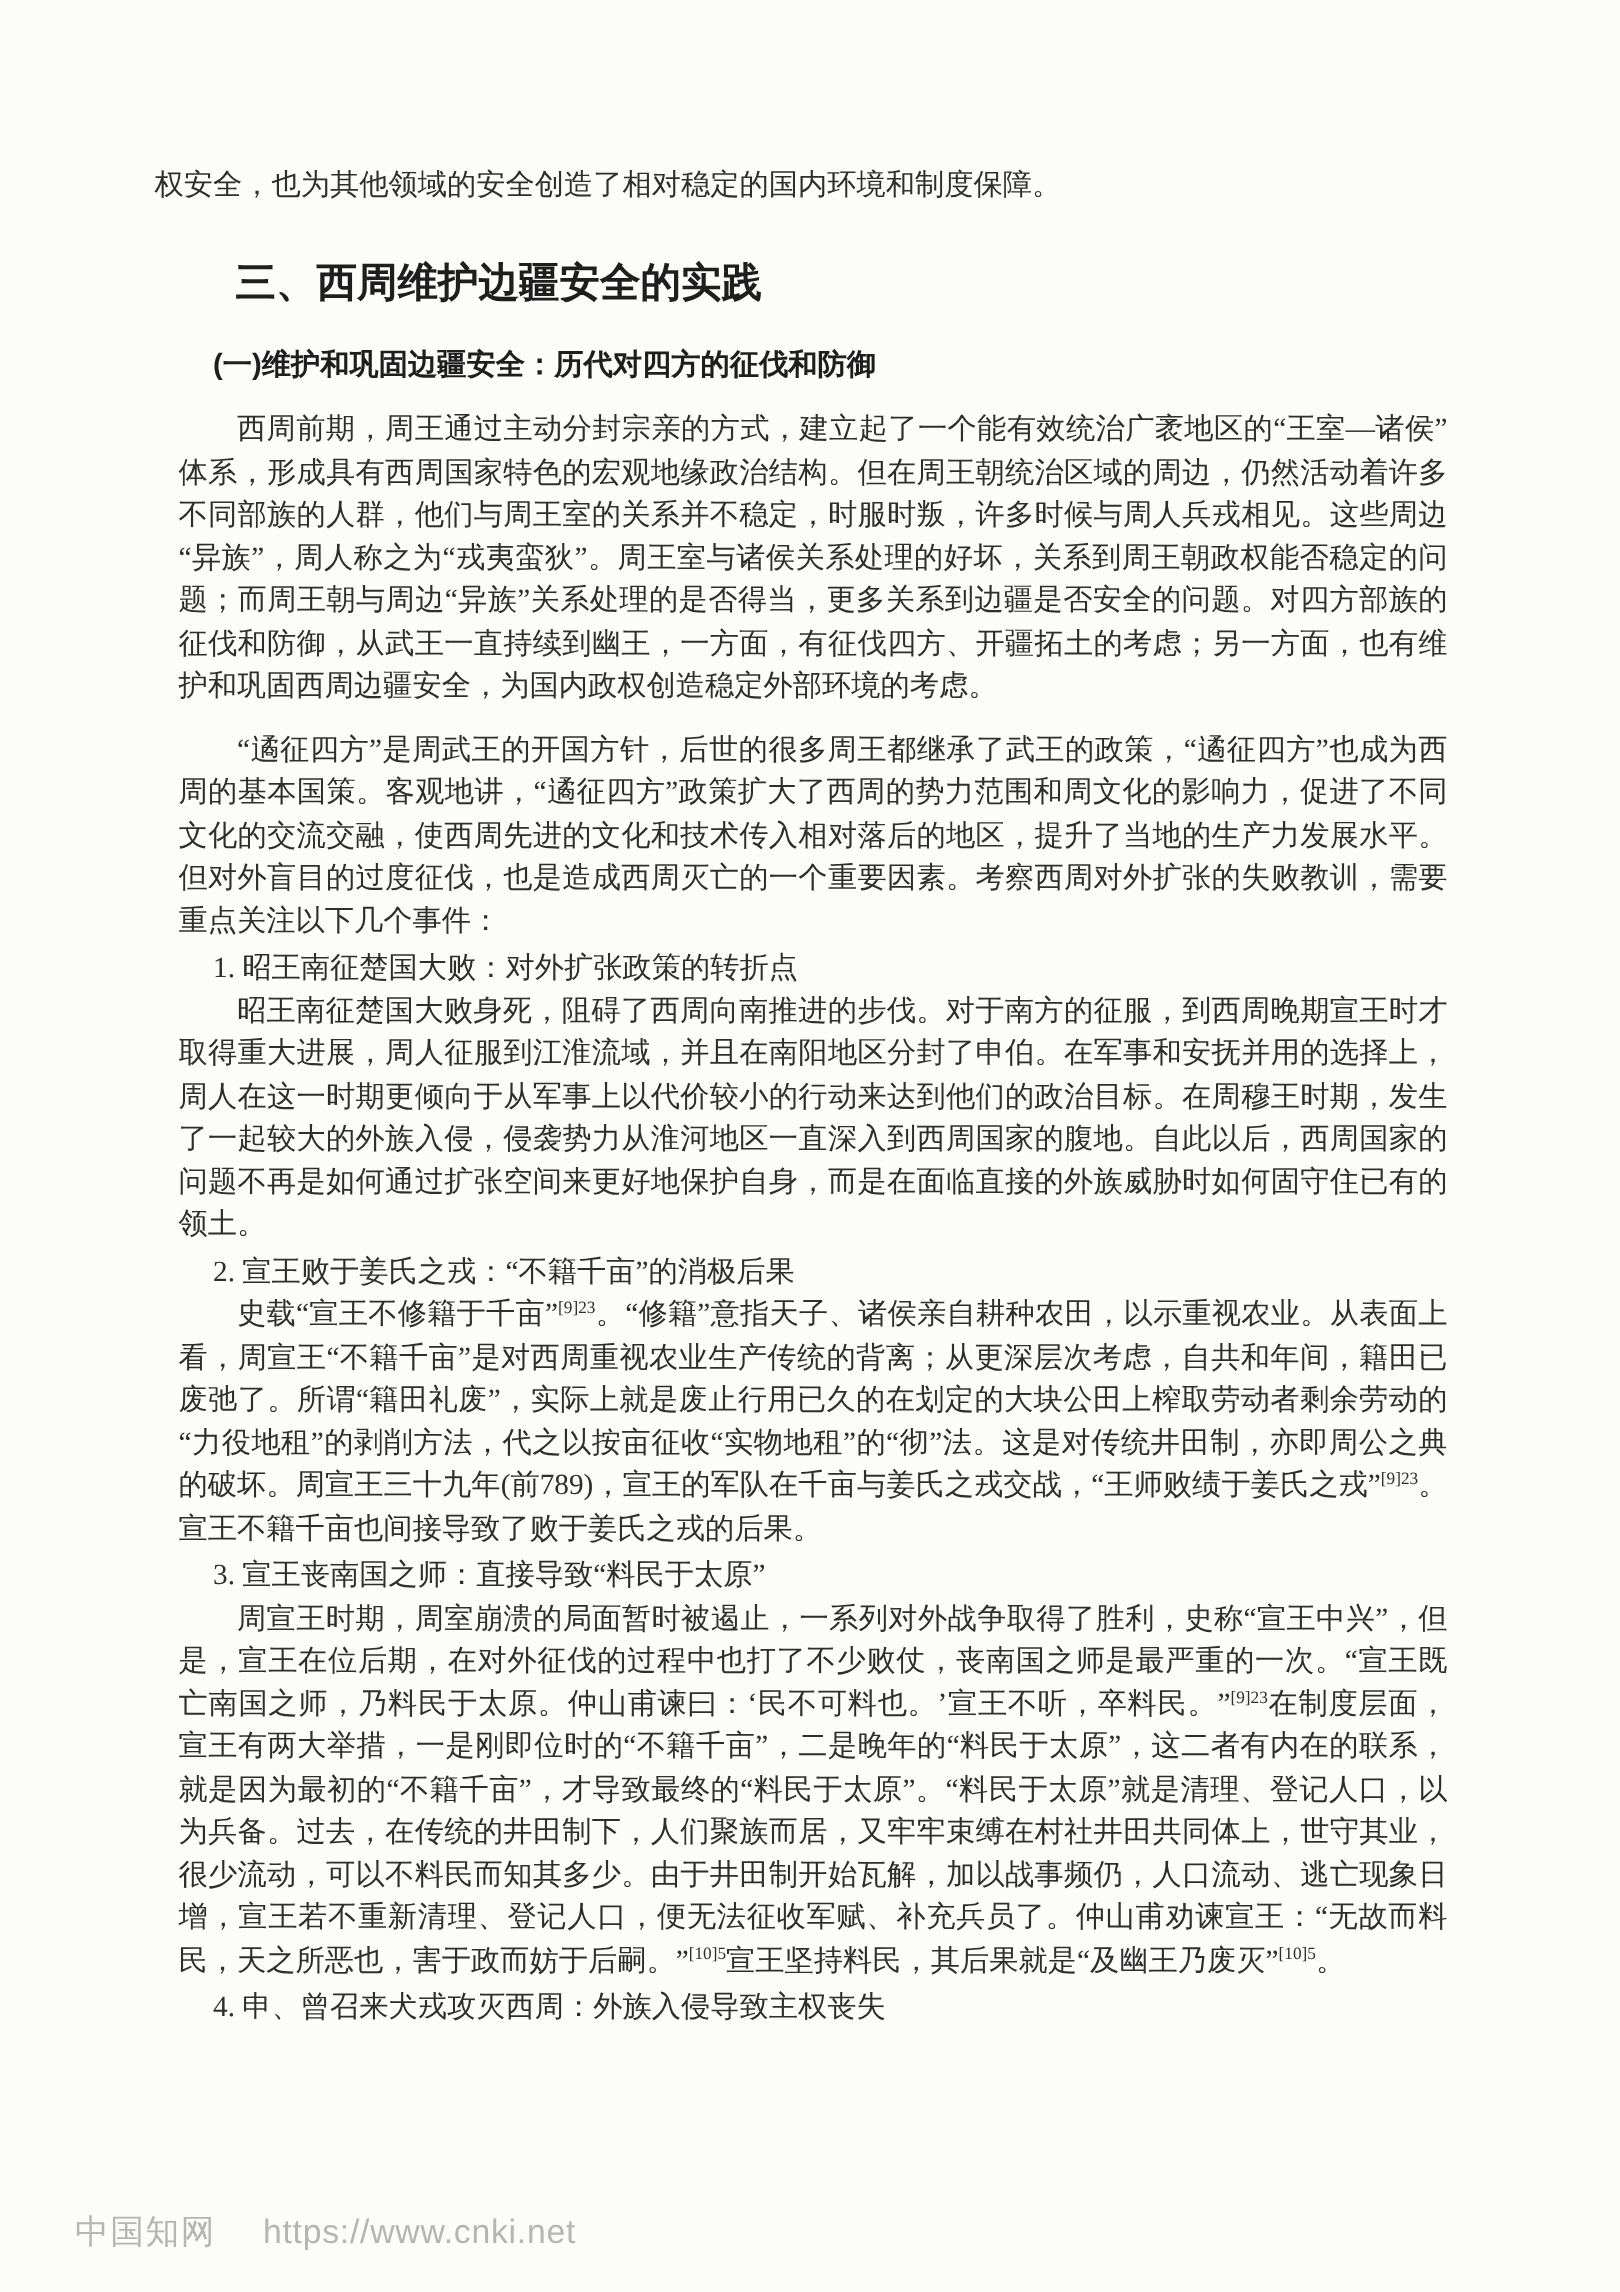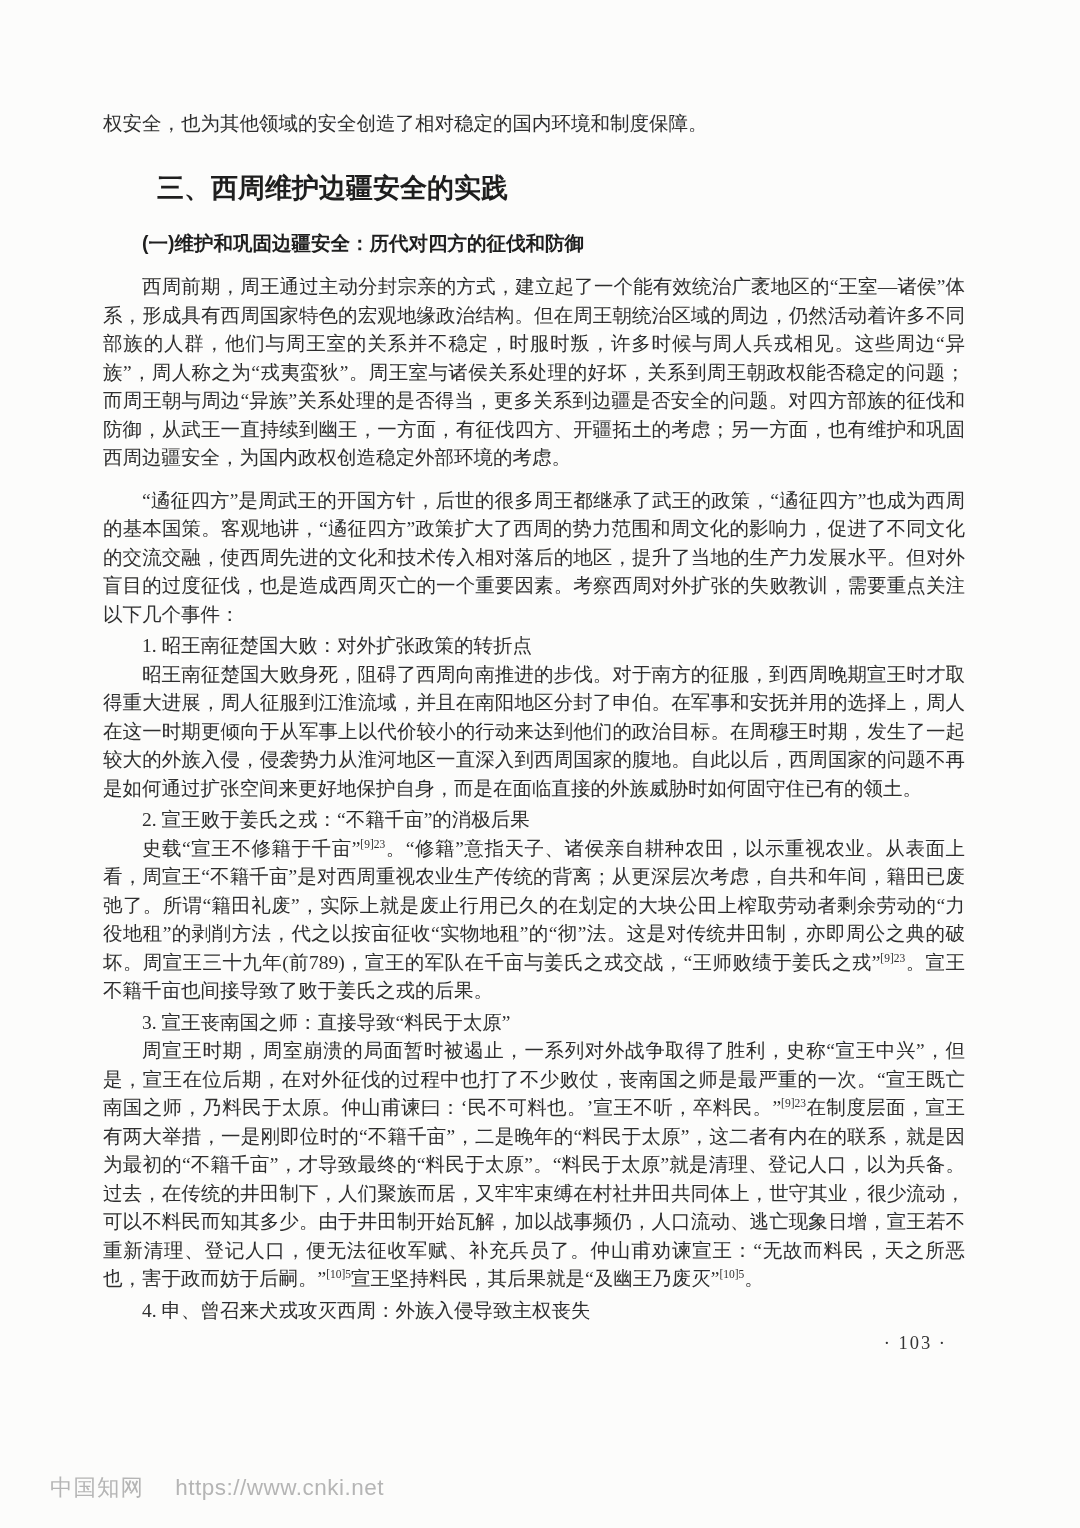--- a/index.html
+++ b/index.html
@@ -11,21 +11,21 @@
     background: #fcfcfb;
     box-sizing: border-box;
     padding: 110px 115px 0 103px;
     color: #2e2e2e;
     font-family: "Liberation Serif", "DejaVu Serif", serif;
     font-size: 19.5px;
     line-height: 28.5px;
     overflow: hidden;
   }
   p { margin: 0; text-align: justify; }
-  .indent { text-indent: 2em; }
+  .indent { text-indent: 2em; margin-left: 16px; }
   h1.sec {
     margin: 34px 0 0 0;
     font-family: "Liberation Sans", "DejaVu Sans", sans-serif;
     font-size: 27px;
     line-height: 30px;
     font-weight: bold;
     color: #1e1e1e;
     text-indent: 2em;
   }
   h2.sub {
@@ -96,20 +96,19 @@
 
   <p class="item-title">2. 宣王败于姜氏之戎：“不籍千亩”的消极后果</p>
   <p class="indent"><span>史载“宣王不修籍于千亩”</span><span class="sup">[9]23</span><span>。“修籍”意指天子、诸侯亲自耕种农田，以示重视农业。从表面上看，周宣王“不籍千亩”是对西周重视农业生产传统的背离；从更深层次考虑，自共和年间，籍田已废弛了。所谓“籍田礼废”，实际上就是废止行用已久的在划定的大块公田上榨取劳动者剩余劳动的“力役地租”的剥削方法，代之以按亩征收“实物地租”的“彻”法。这是对传统井田制，亦即周公之典的破坏。周宣王三十九年(前789)，宣王的军队在千亩与姜氏之戎交战，“王师败绩于姜氏之戎”</span><span class="sup">[9]23</span><span>。宣王不籍千亩也间接导致了败于姜氏之戎的后果。</span></p>
 
   <p class="item-title">3. 宣王丧南国之师：直接导致“料民于太原”</p>
   <p class="indent"><span>周宣王时期，周室崩溃的局面暂时被遏止，一系列对外战争取得了胜利，史称“宣王中兴”，但是，宣王在位后期，在对外征伐的过程中也打了不少败仗，丧南国之师是最严重的一次。“宣王既亡南国之师，乃料民于太原。仲山甫谏曰：‘民不可料也。’宣王不听，卒料民。”</span><span class="sup">[9]23</span><span>在制度层面，宣王有两大举措，一是刚即位时的“不籍千亩”，二是晚年的“料民于太原”，这二者有内在的联系，就是因为最初的“不籍千亩”，才导致最终的“料民于太原”。“料民于太原”就是清理、登记人口，以为兵备。过去，在传统的井田制下，人们聚族而居，又牢牢束缚在村社井田共同体上，世守其业，很少流动，可以不料民而知其多少。由于井田制开始瓦解，加以战事频仍，人口流动、逃亡现象日增，宣王若不重新清理、登记人口，便无法征收军赋、补充兵员了。仲山甫劝谏宣王：“无故而料民，天之所恶也，害于政而妨于后嗣。”</span><span class="sup">[10]5</span><span>宣王坚持料民，其后果就是“及幽王乃废灭”</span><span class="sup">[10]5</span><span>。</span></p>
 
   <p class="item-title">4. 申、曾召来犬戎攻灭西周：外族入侵导致主权丧失</p>
 
 
-  <div class="pagenum">· 103 ·</div>
 
   <div class="footer">
     <span class="brand">中国知网</span>
     <span class="url">https://www.cnki.net</span>
   </div>
 
 </div>
 
 </body></html>

